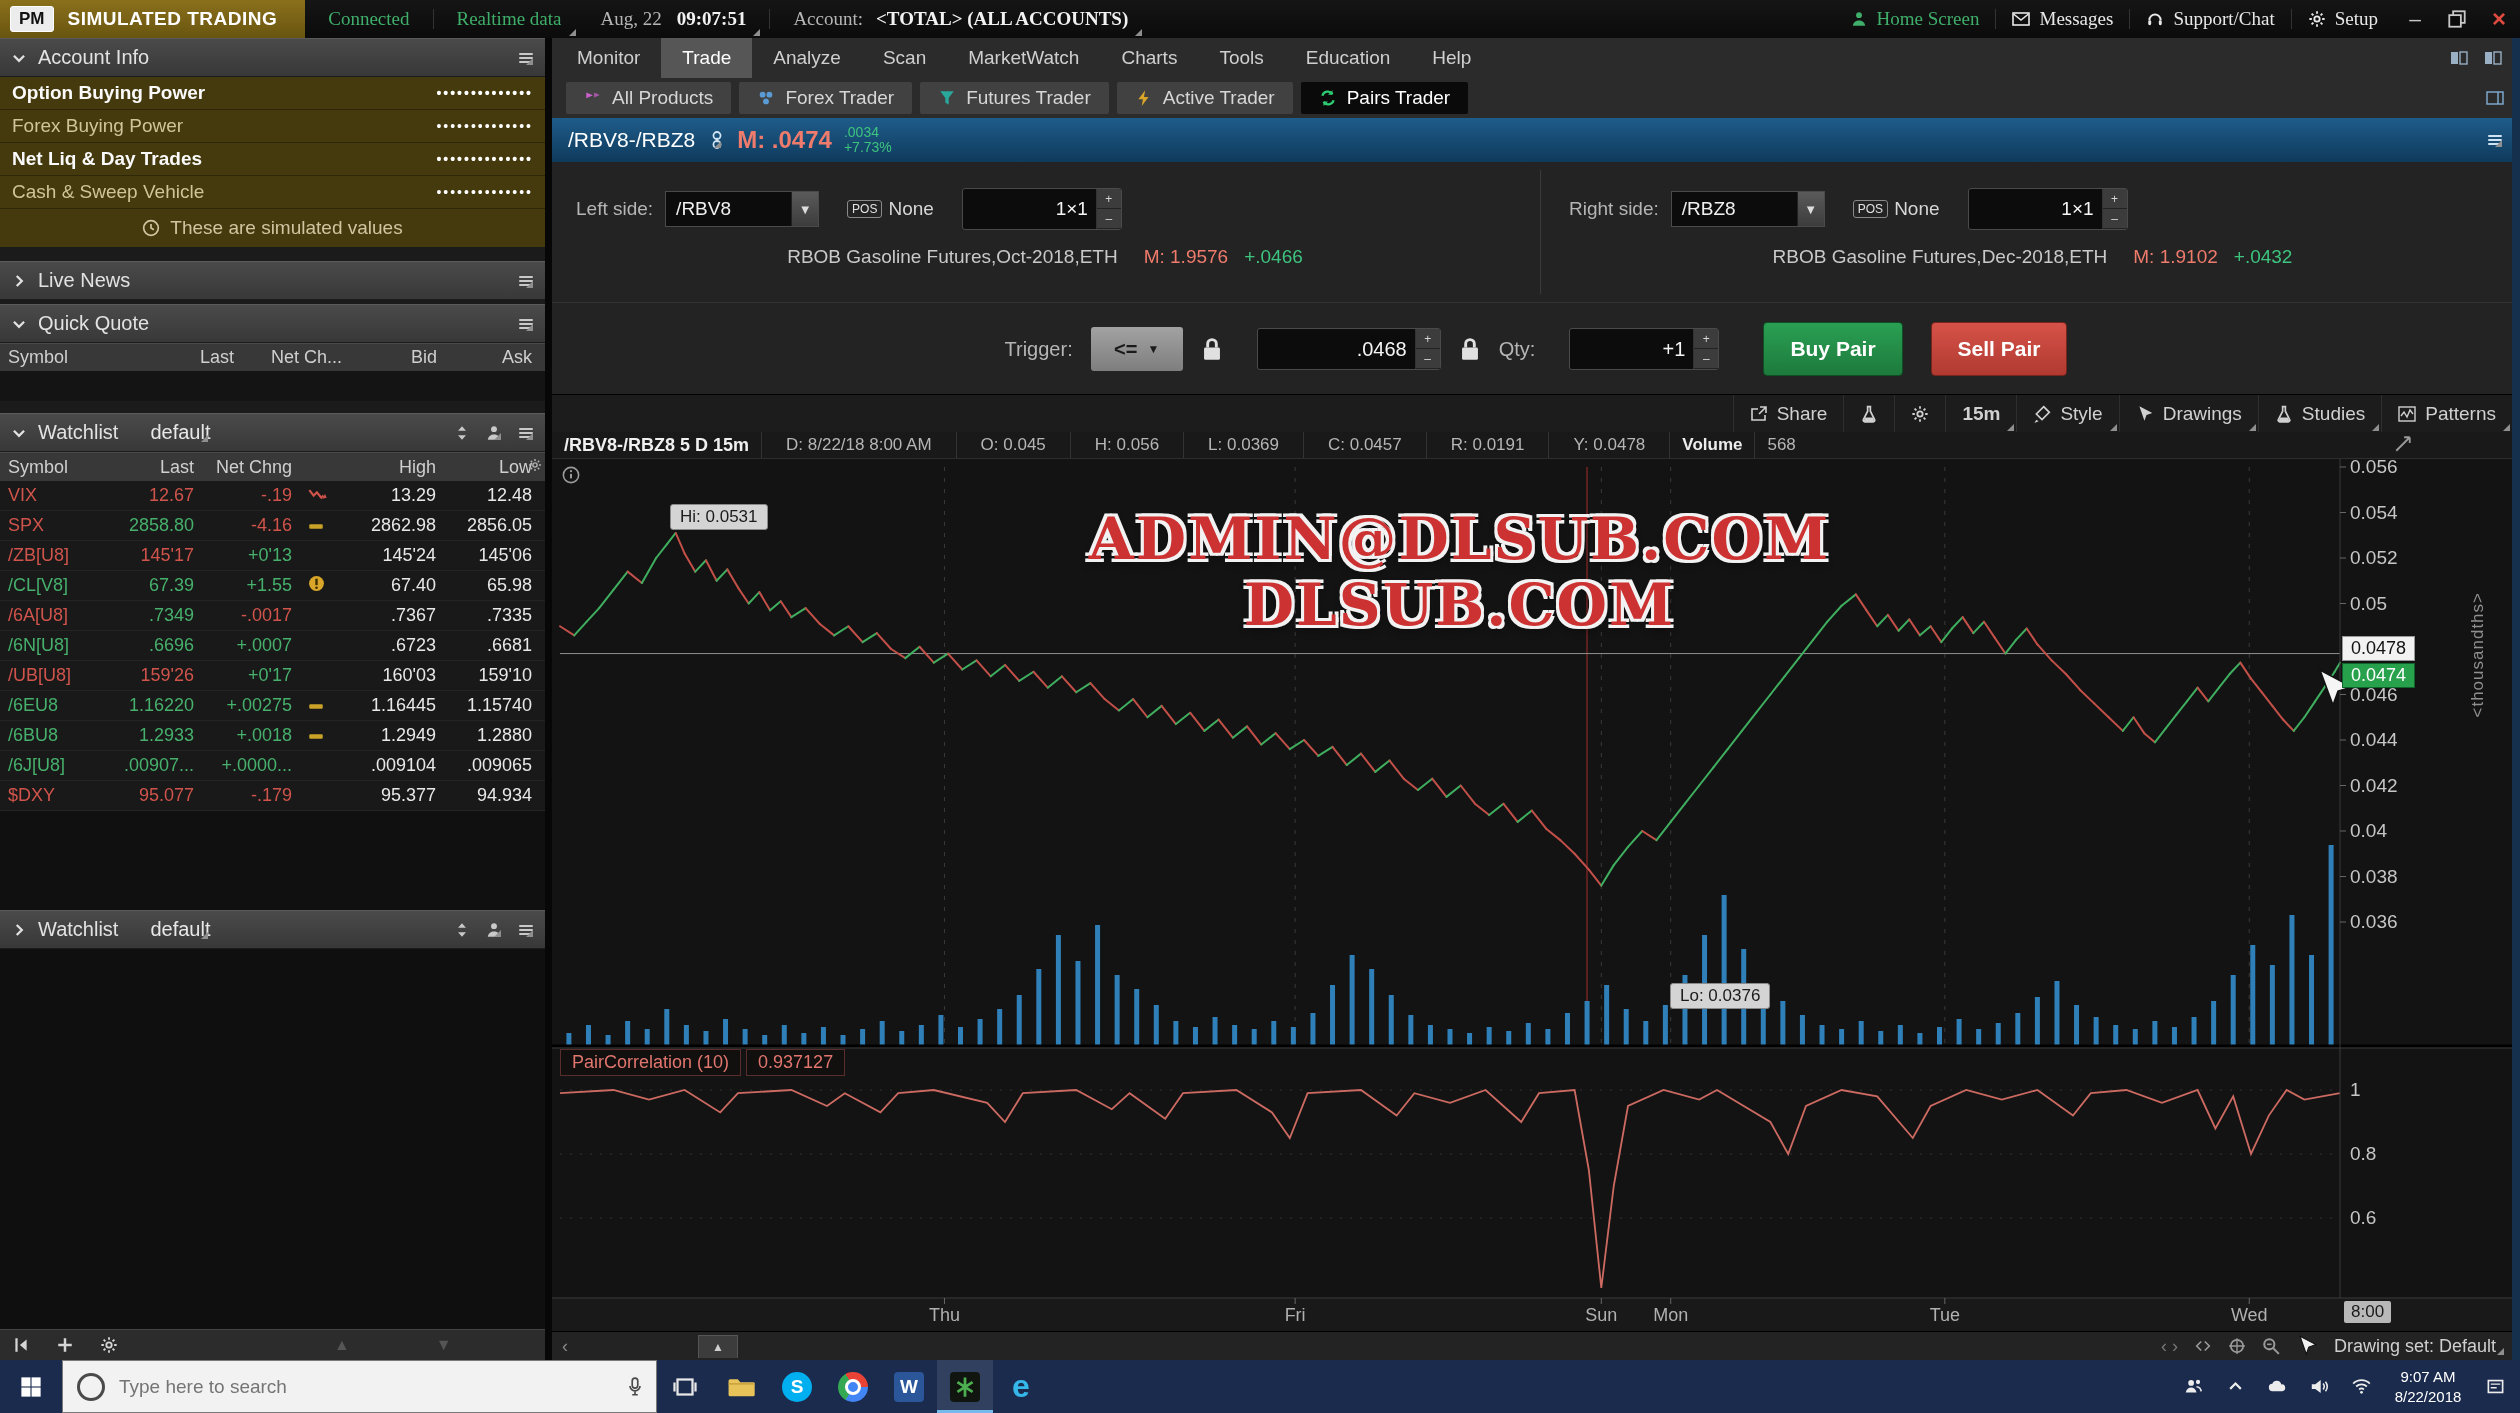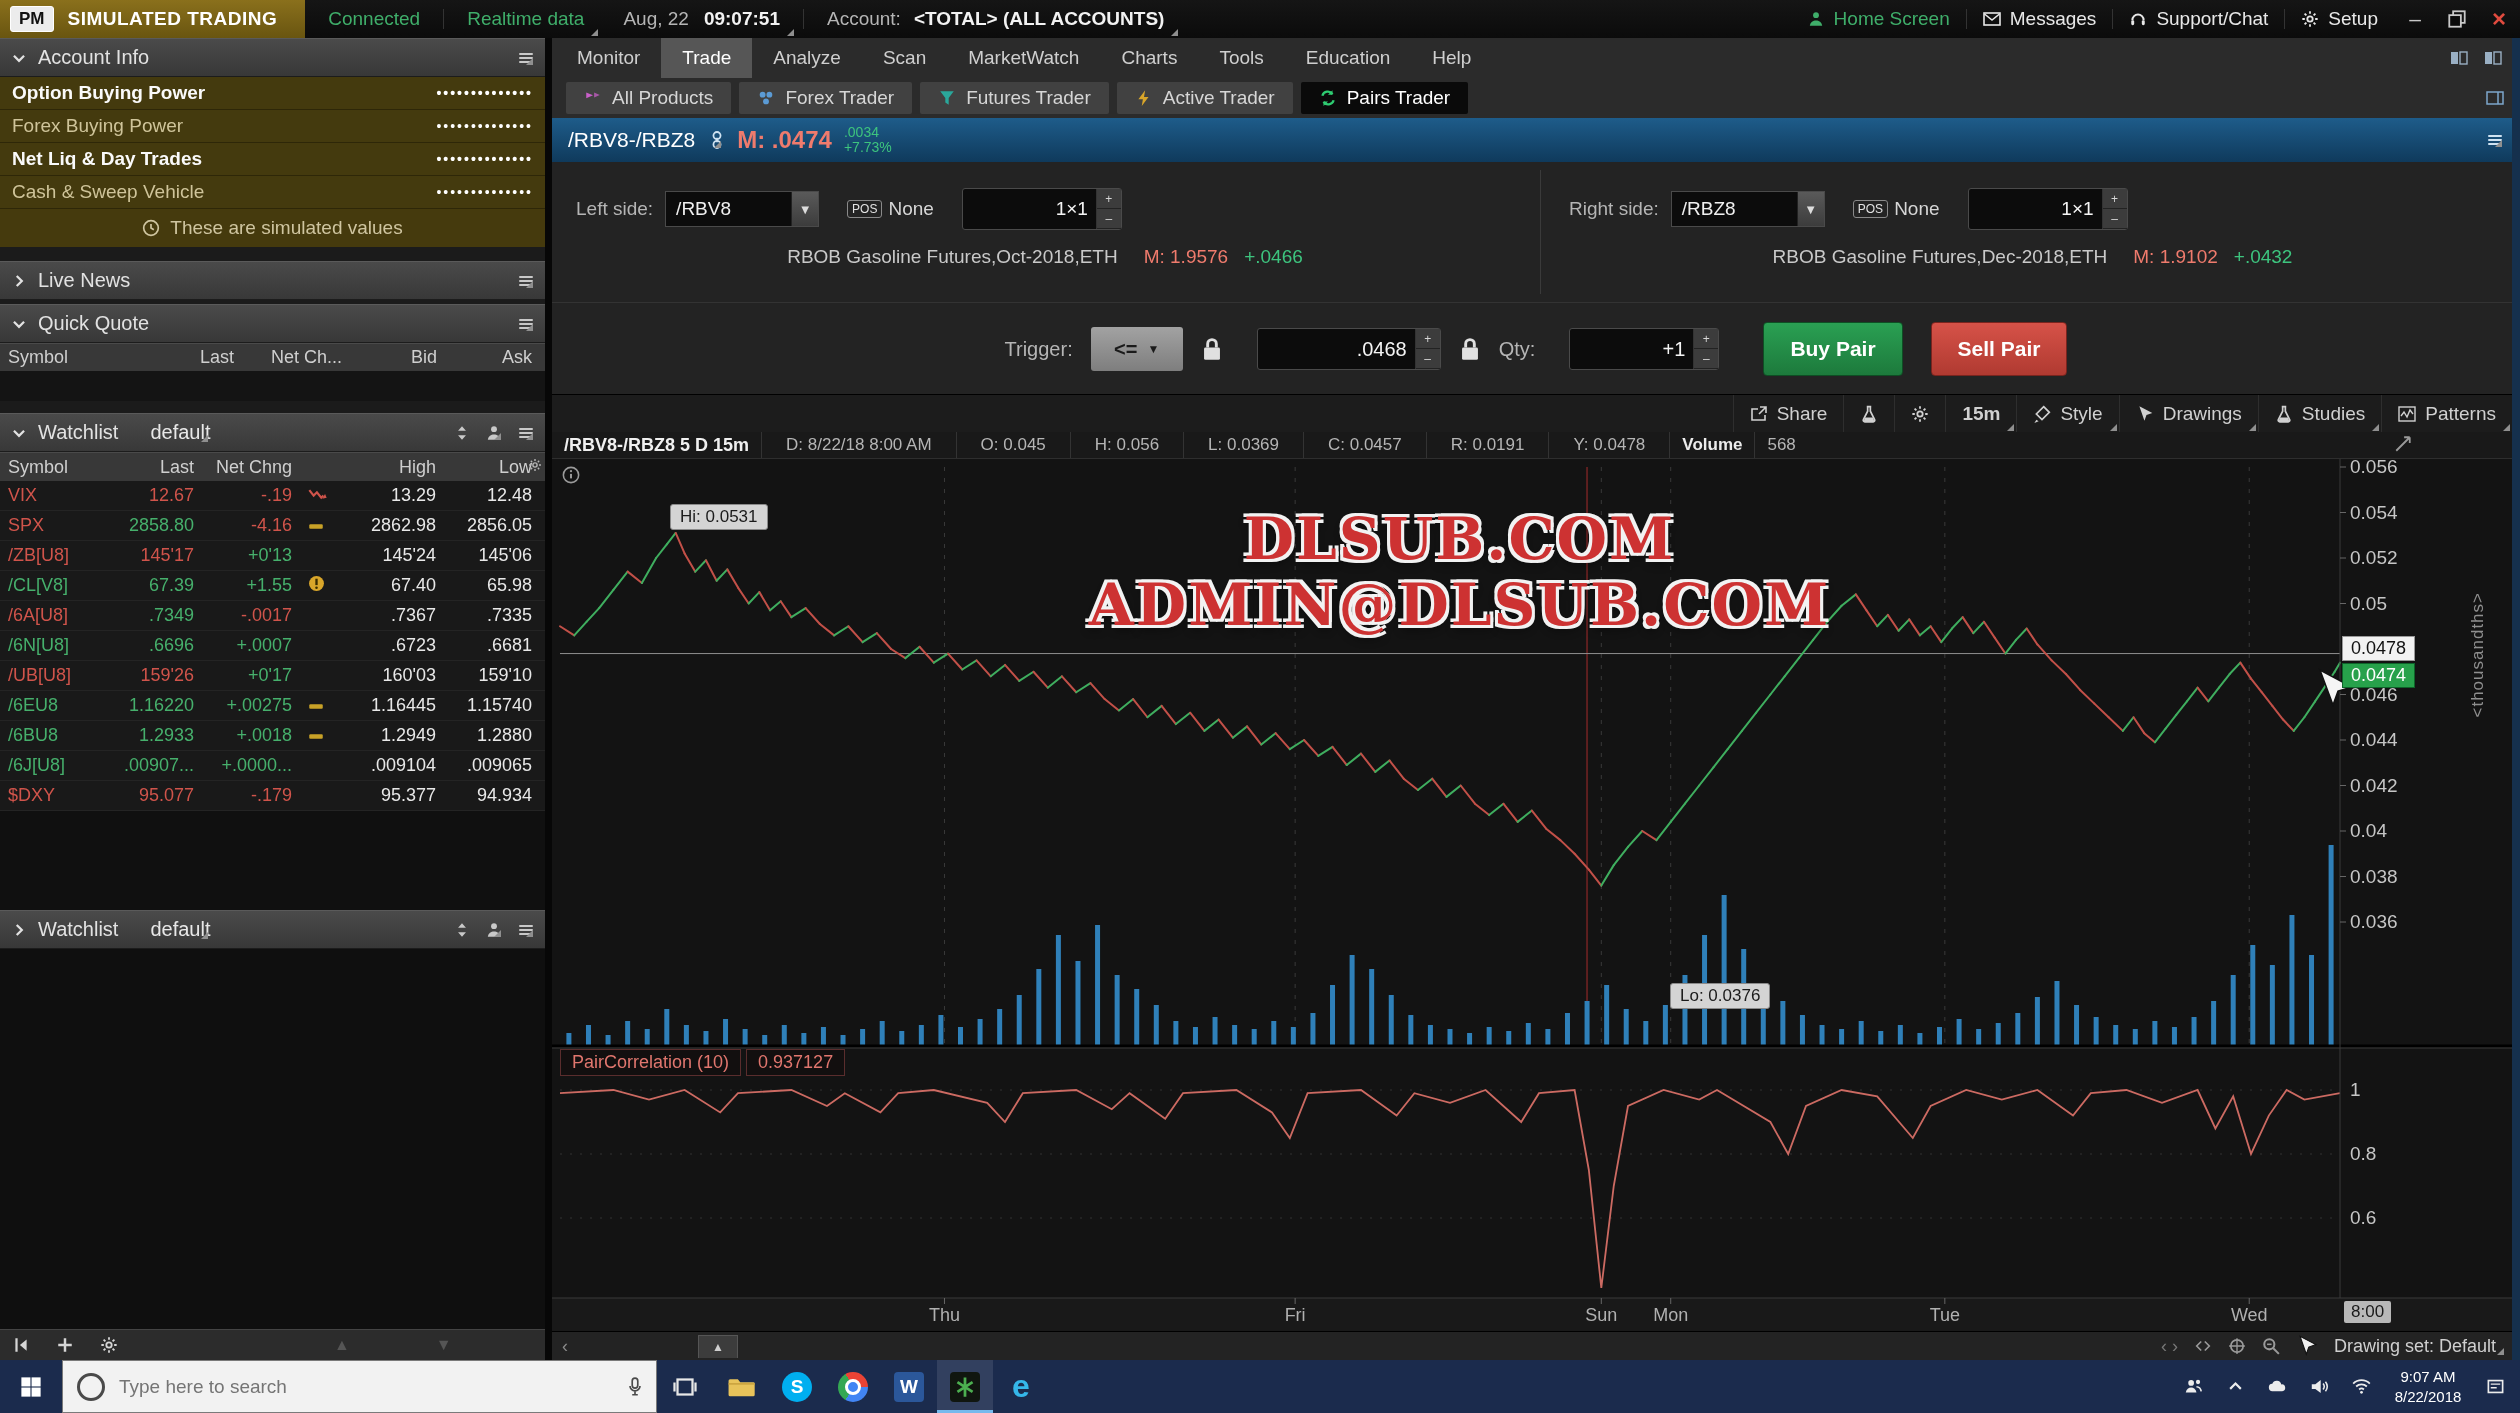--- a/index.html
+++ b/index.html
@@ -6,21 +6,21 @@
   .app{position:relative;width:2520px;height:1413px;background:#1b1b1b;overflow:hidden;}
   .ico{display:inline-flex;align-items:center;justify-content:center;line-height:0;}
   .ico svg{width:18px;height:18px;}
   .corner{position:relative;}
   .corner::after{content:"";position:absolute;right:2px;bottom:2px;border-left:7px solid transparent;border-bottom:7px solid #8f8f8f;}
   
   .topbar{position:absolute;top:0;left:0;right:0;height:38px;background:linear-gradient(#151515,#0b0b0b);display:flex;align-items:center;color:#b5b5b5;font-size:19px;border-bottom:1px solid #000;gap:7px;}
   .sim{display:flex;align-items:center;height:100%;background:linear-gradient(#8a701c,#695510);padding:0 28px 0 10px;gap:14px;}
   .pm{background:#ececec;color:#111;font-weight:bold;font-size:17px;padding:2px 8px;border-radius:3px;border:1px solid #fff;}
   .sim-label{color:#fff;font-weight:bold;letter-spacing:.5px;}
-  .tb-item{padding:0 16px;display:flex;align-items:center;gap:9px;height:100%;}
+  .tb-item{padding:0 16px;display:flex;align-items:center;gap:9px;height:100%;font-family:Liberation Serif, serif;}
   .sep{width:1px;height:55%;background:#333;}
   .green{color:#3fae6a;}
   .tb-time{color:#f2f2f2;font-weight:bold;}
   .tb-acct{color:#f2f2f2;font-weight:bold;}
   .tb-right{margin-left:auto;display:flex;align-items:center;height:100%;}
   .winbtn{width:42px;height:100%;display:flex;align-items:center;justify-content:center;color:#c9c9c9;font-size:21px;}
   .winbtn.close{color:#e04b3f;font-size:24px;font-weight:bold;}
   
   .sidebar{position:absolute;top:38px;left:0;width:545px;bottom:53px;background:#141414;display:flex;flex-direction:column;}
   .sb-div{position:absolute;top:38px;bottom:53px;left:545px;width:7px;background:#070707;}
@@ -1041,22 +1041,22 @@
             <path d="M8 7v4" stroke="currentColor" stroke-width="1.8"></path>
             <circle cx="8" cy="4.6" r="1" fill="currentColor"></circle>
           </svg>
         </span>
       <span class="expand-ico ico">
           <svg viewBox="0 0 16 16">
             <path d="M2 14L14 2M14 2H9M14 2v5" fill="none" stroke="currentColor" stroke-width="1.6"></path>
           </svg>
         </span>
       <div class="wm">
+        <div>ADMIN@DLSUB.COM</div>
         <div>DLSUB.COM</div>
-        <div>ADMIN@DLSUB.COM</div>
       </div>
       <span class="badge hi-badge">Hi: 0.0531</span>
       <span class="badge lo-badge">Lo: 0.0376</span>
       <span class="px-bubble">0.0478</span>
       <span class="last-bubble">0.0474</span>
       <span class="thous">&lt;thousandths&gt;</span>
       <div class="study-row">
         <span class="study-box">PairCorrelation (10)</span>
         <span class="study-box">0.937127</span>
       </div>

